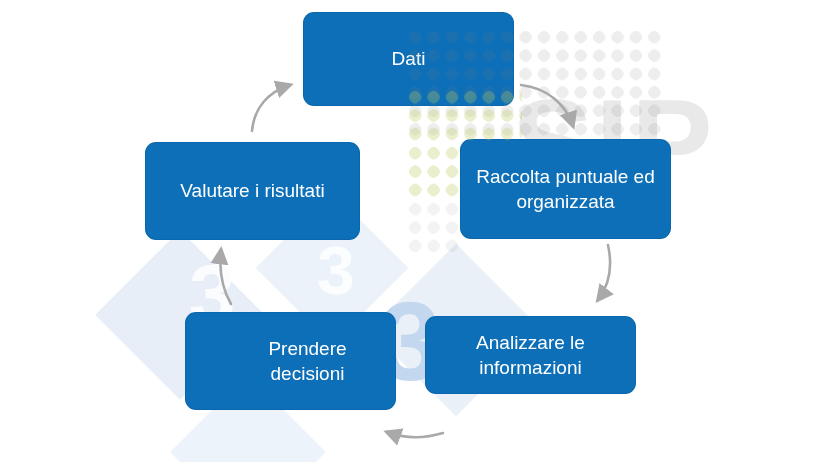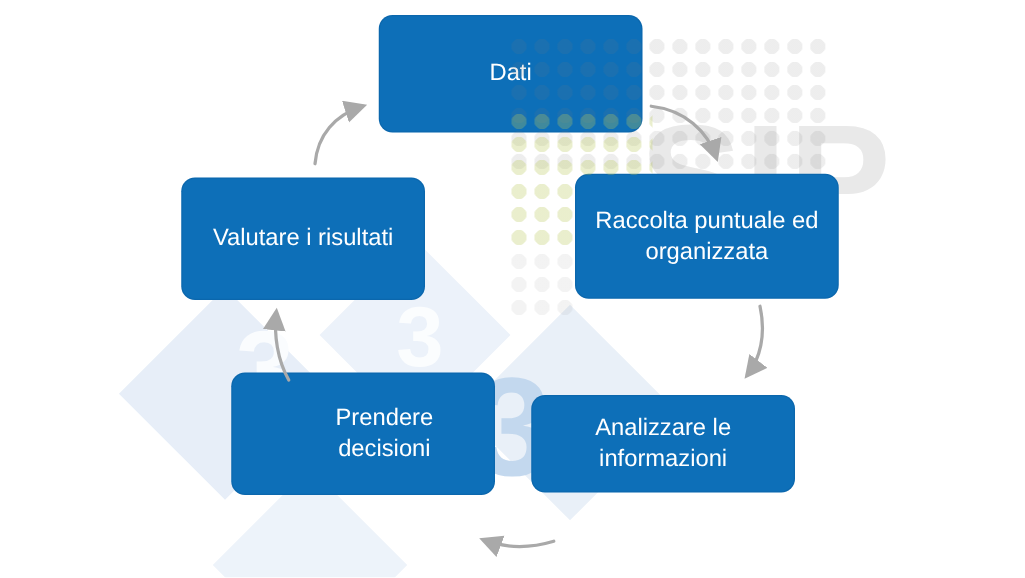--- a/index.html
+++ b/index.html
@@ -37,22 +37,22 @@
   .node{
     position:absolute;z-index:3;box-sizing:border-box;
     background:var(--node-fill,#0d6fb8);color:var(--node-text,#ffffff);
     border-radius:11px;display:flex;align-items:center;justify-content:center;
     text-align:center;font-size:19px;line-height:1.32;padding:8px 14px;
     box-shadow:inset 0 0 0 1px rgba(0,40,80,0.10);
   }
   .n-dati{left:303px;top:12px;width:211px;height:94px;}
   .n-raccolta{left:460px;top:139px;width:211px;height:100px;}
   .n-analizzare{left:425px;top:316px;width:211px;height:78px;}
-  .n-prendere{left:185px;top:298px;width:211px;height:98px;padding-left:48px;}
-  .n-valutare{left:145px;top:142px;width:195px;height:98px;}
+  .n-prendere{left:185px;top:312px;width:211px;height:98px;padding-left:48px;}
+  .n-valutare{left:145px;top:142px;width:215px;height:98px;}
   
   .arrows{position:absolute;left:0;top:0;z-index:5;pointer-events:none;}
 </style>
 </head>
 <body>
 
 <div class="canvas">
 
   <div class="diamond d-a"></div>
   <div class="diamond d-b"></div>

